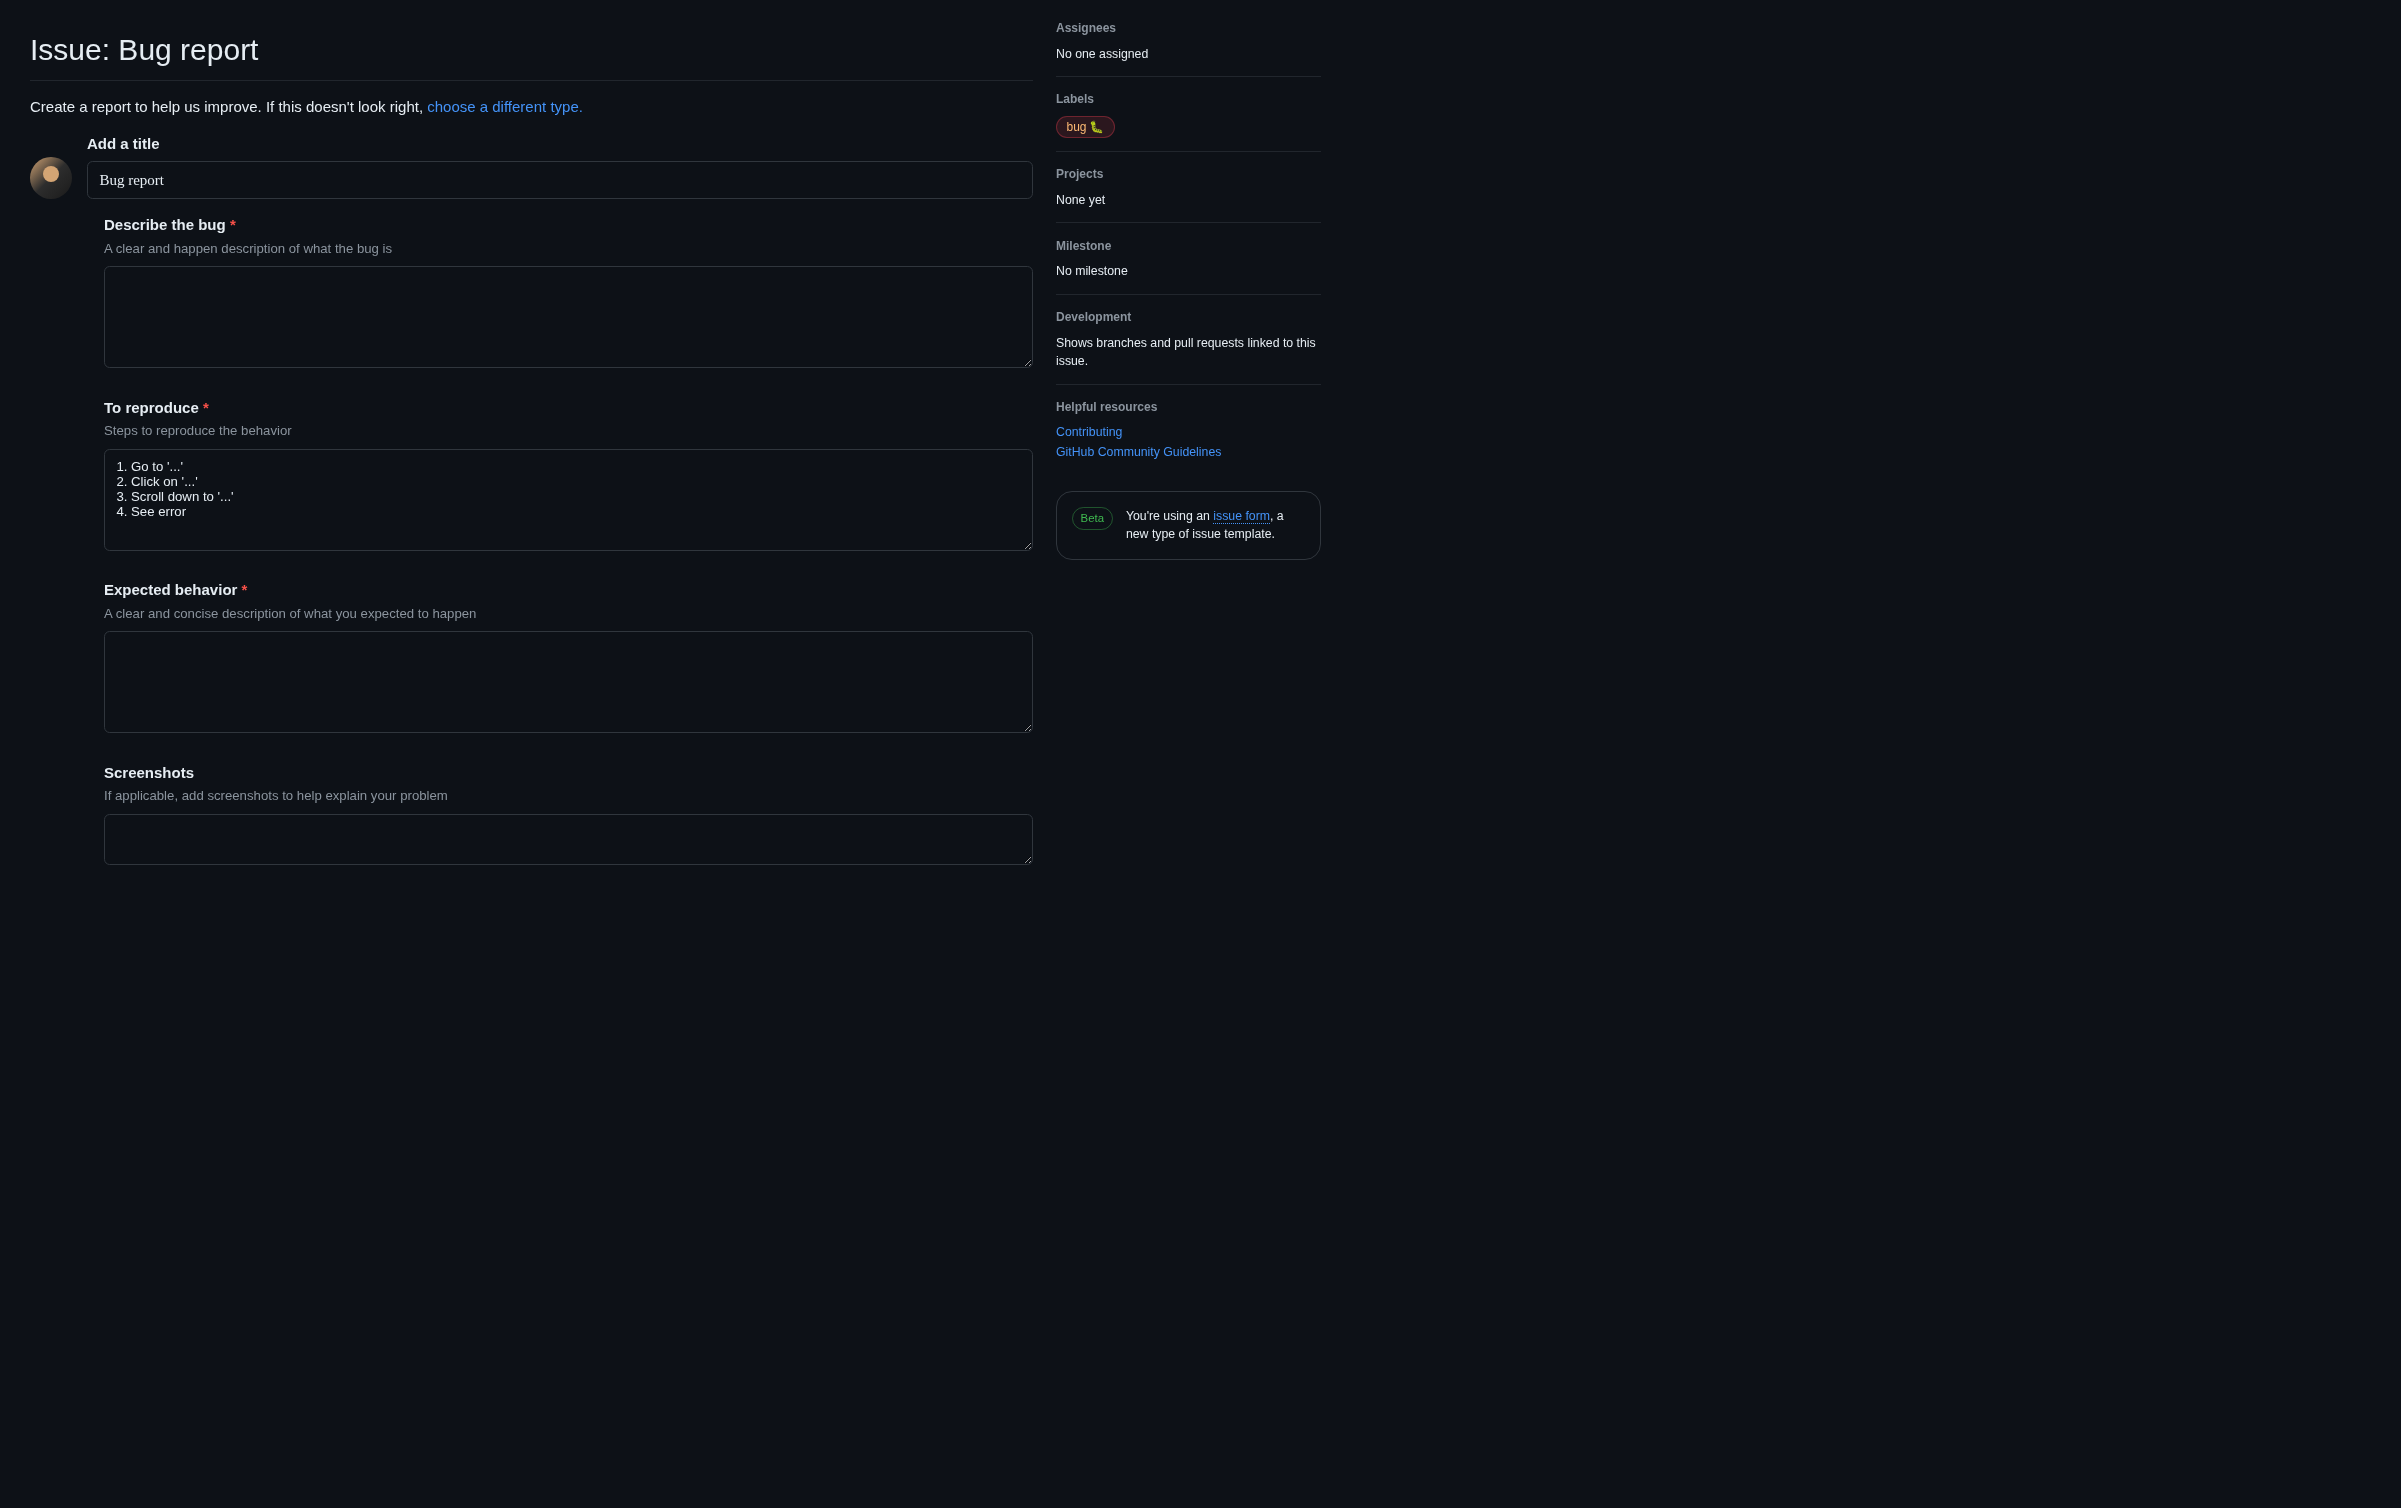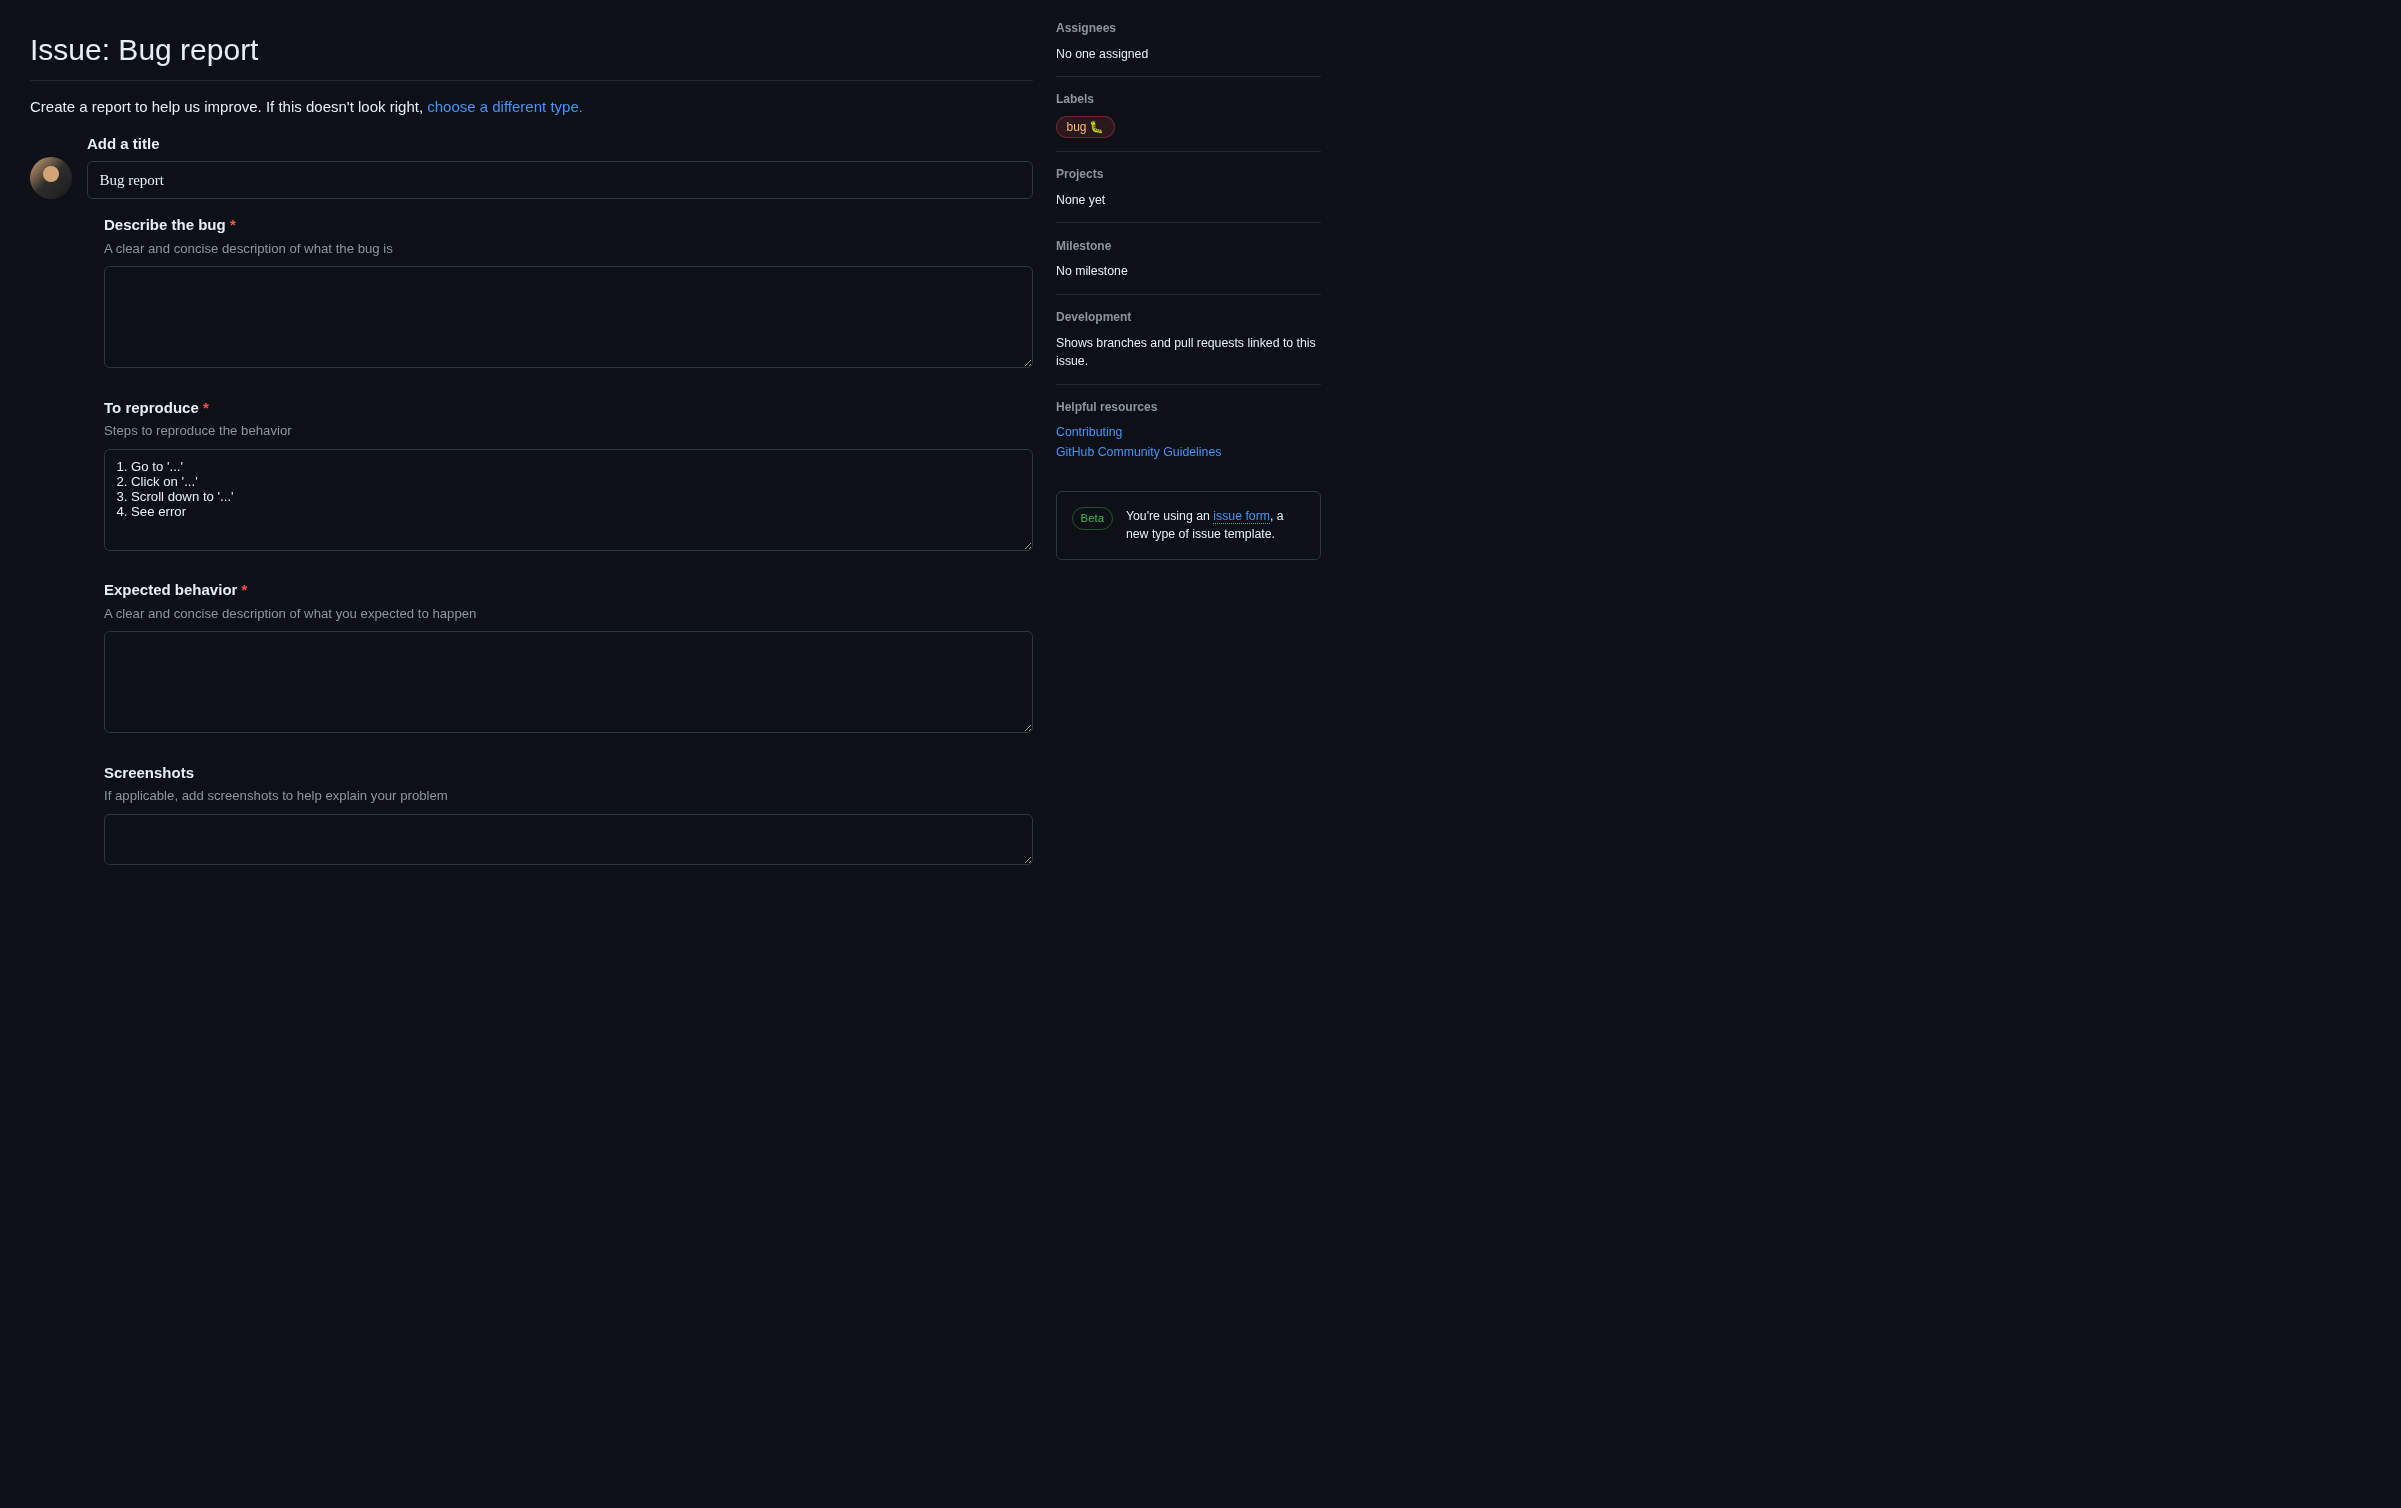--- a/index.html
+++ b/index.html
@@ -158,21 +158,21 @@
       font-weight: 500;
       color: #3fb950;
       border: 0.9px solid rgba(63,185,80,0.4);
       margin-right: 7.6px;
       flex-shrink: 0;
     }
     .info-box {
       margin-top: 15px;
       padding: 15px;
       border: 0.9px solid #30363d;
-      border-radius: 6px;
+      border-radius: 16px;
       display: flex;
       align-items: flex-start;
       gap: 5.7px;
     }
     .info-text {
       font-size: 12.3px;
       color: #e6edf3;
       line-height: 1.5;
     }
     .resource-link {
@@ -203,21 +203,21 @@
         <label class="field-label">Add a title</label>
         <input class="title-input" type="text" value="Bug report" style="">
       </div>
     </div>
 
     <div class="form-block">
       <div class="block-title">
         <span>Describe the bug</span>
         <span class="required">*</span>
       </div>
-      <div class="block-description">A clear and concise description of what the bug is</div>
+      <div class="block-description">A clear and happen description of what the bug is</div>
       <textarea class="textarea" style=""></textarea>
     </div>
 
     <div class="form-block">
       <div class="block-title">
         <span>To reproduce</span>
         <span class="required">*</span>
       </div>
       <div class="block-description">Steps to reproduce the behavior</div>
       <textarea class="textarea" style="">1. Go to '...'

